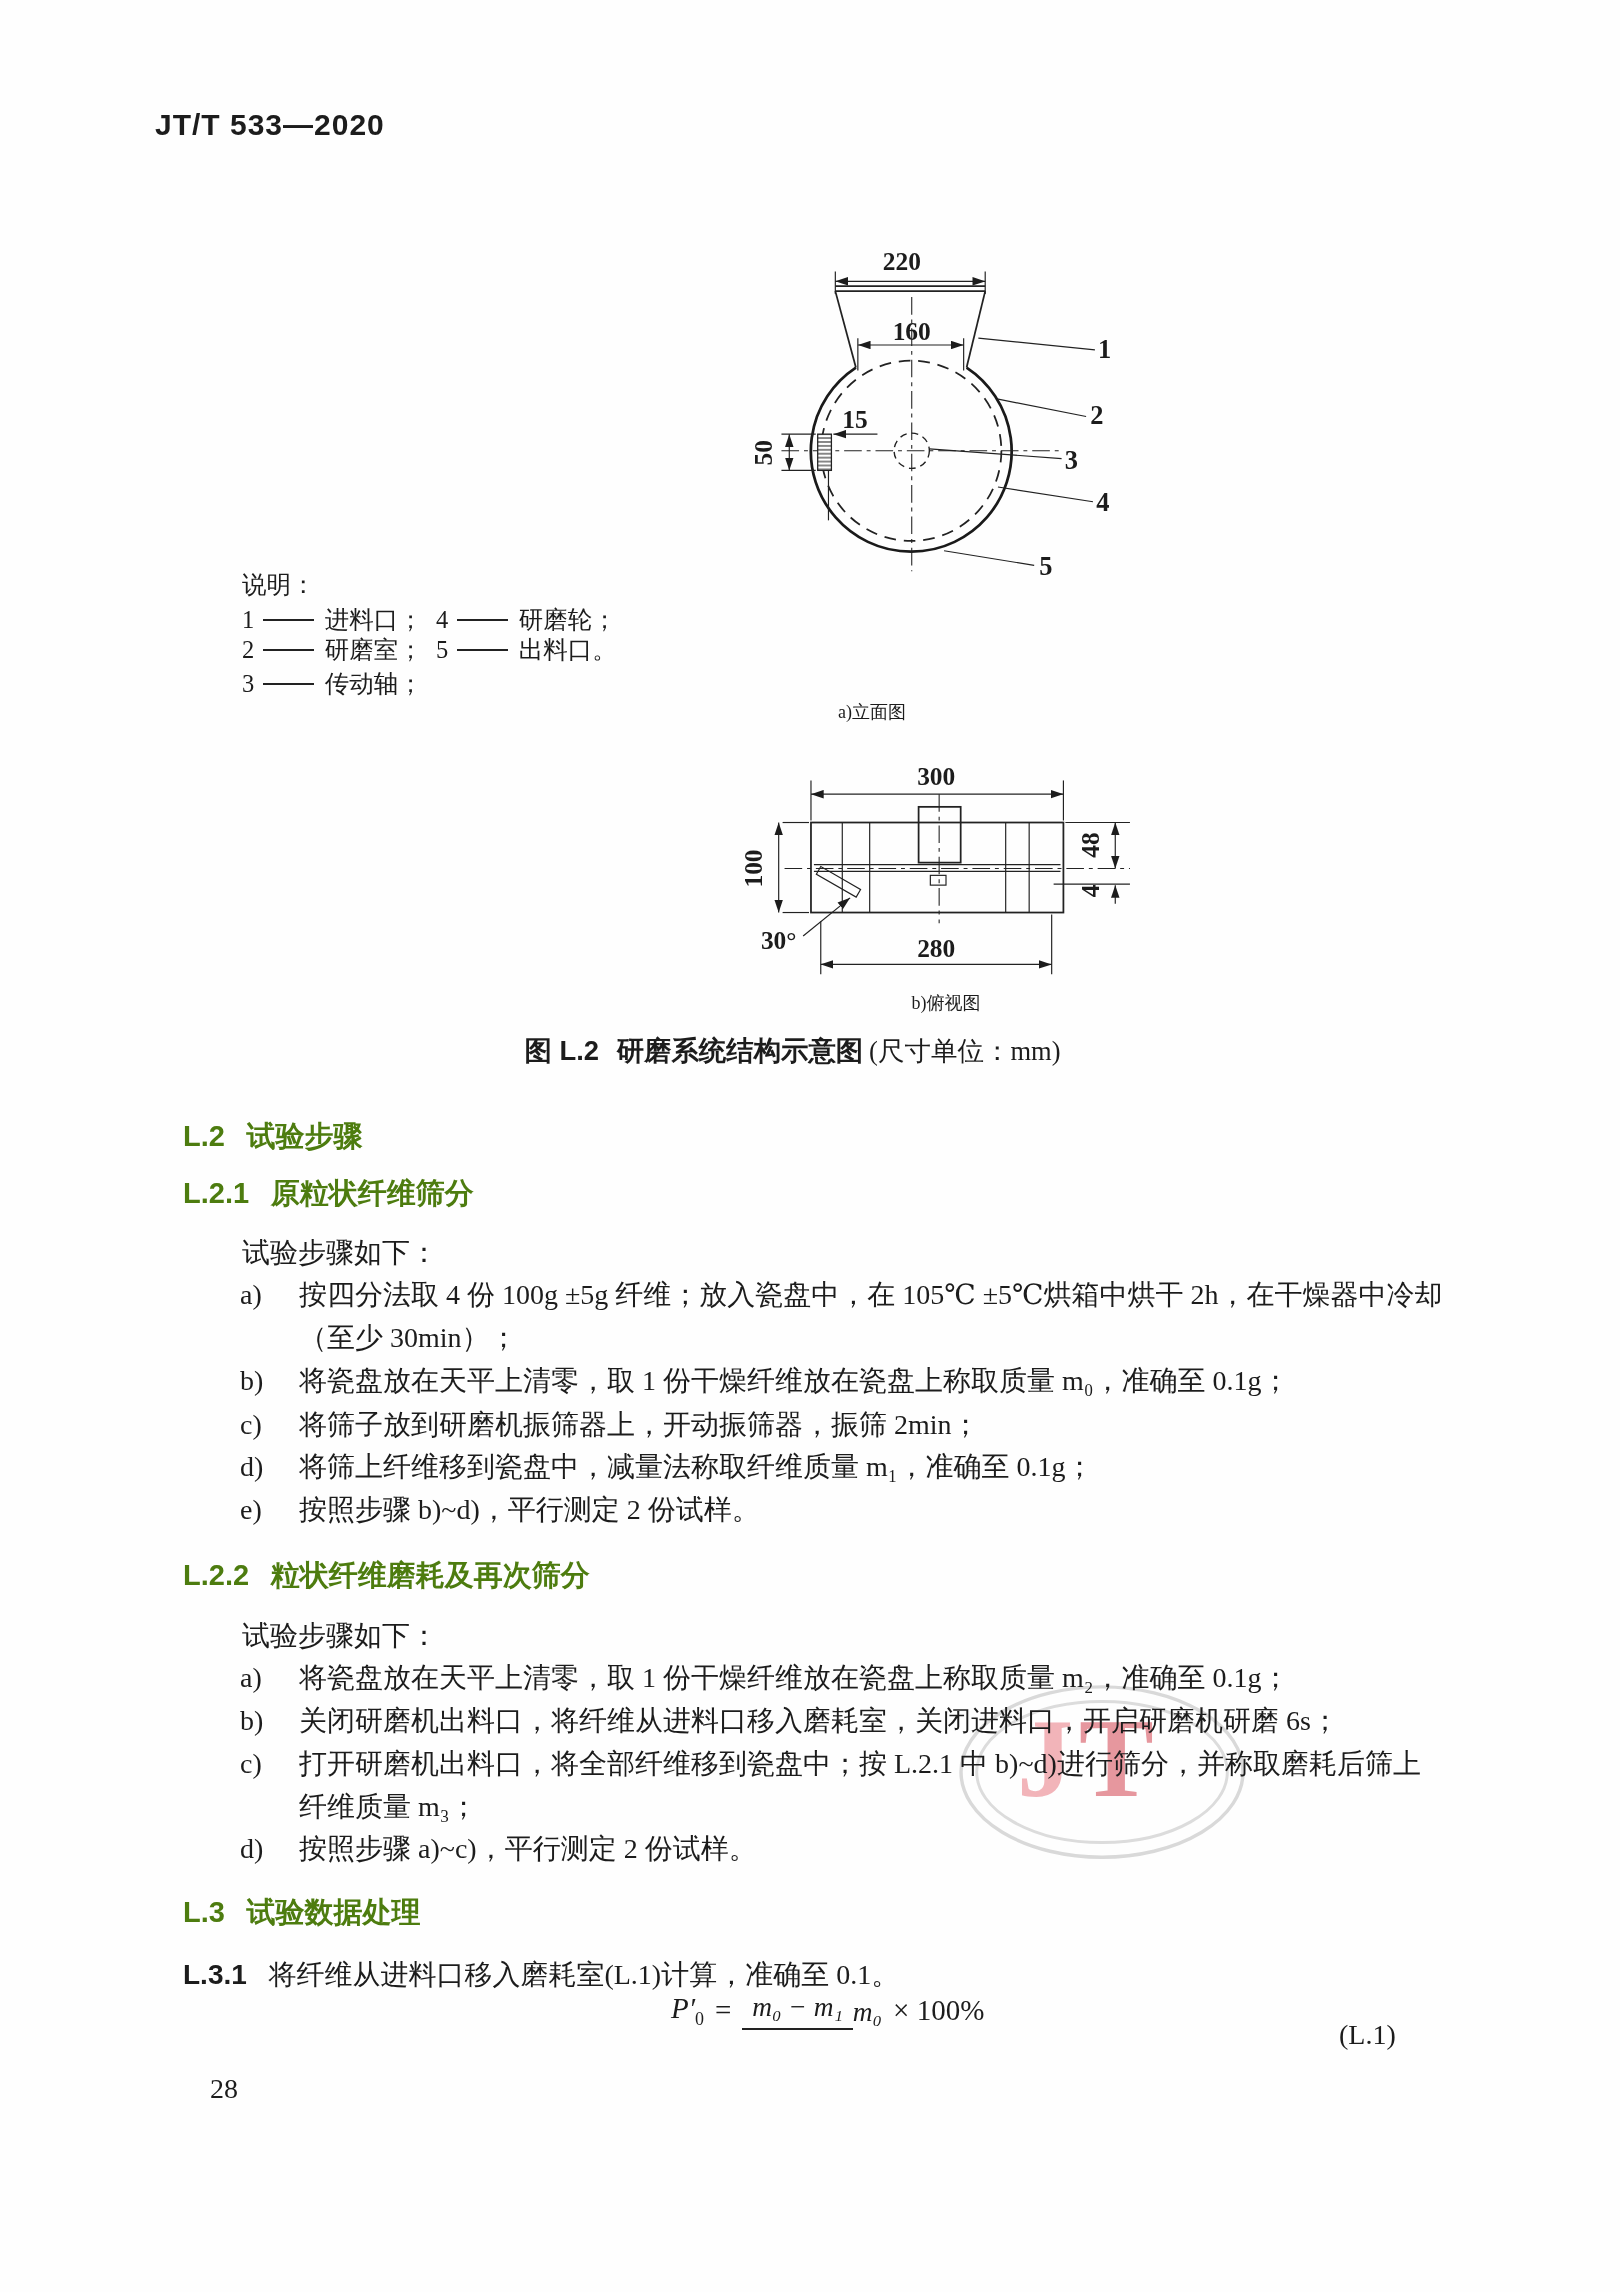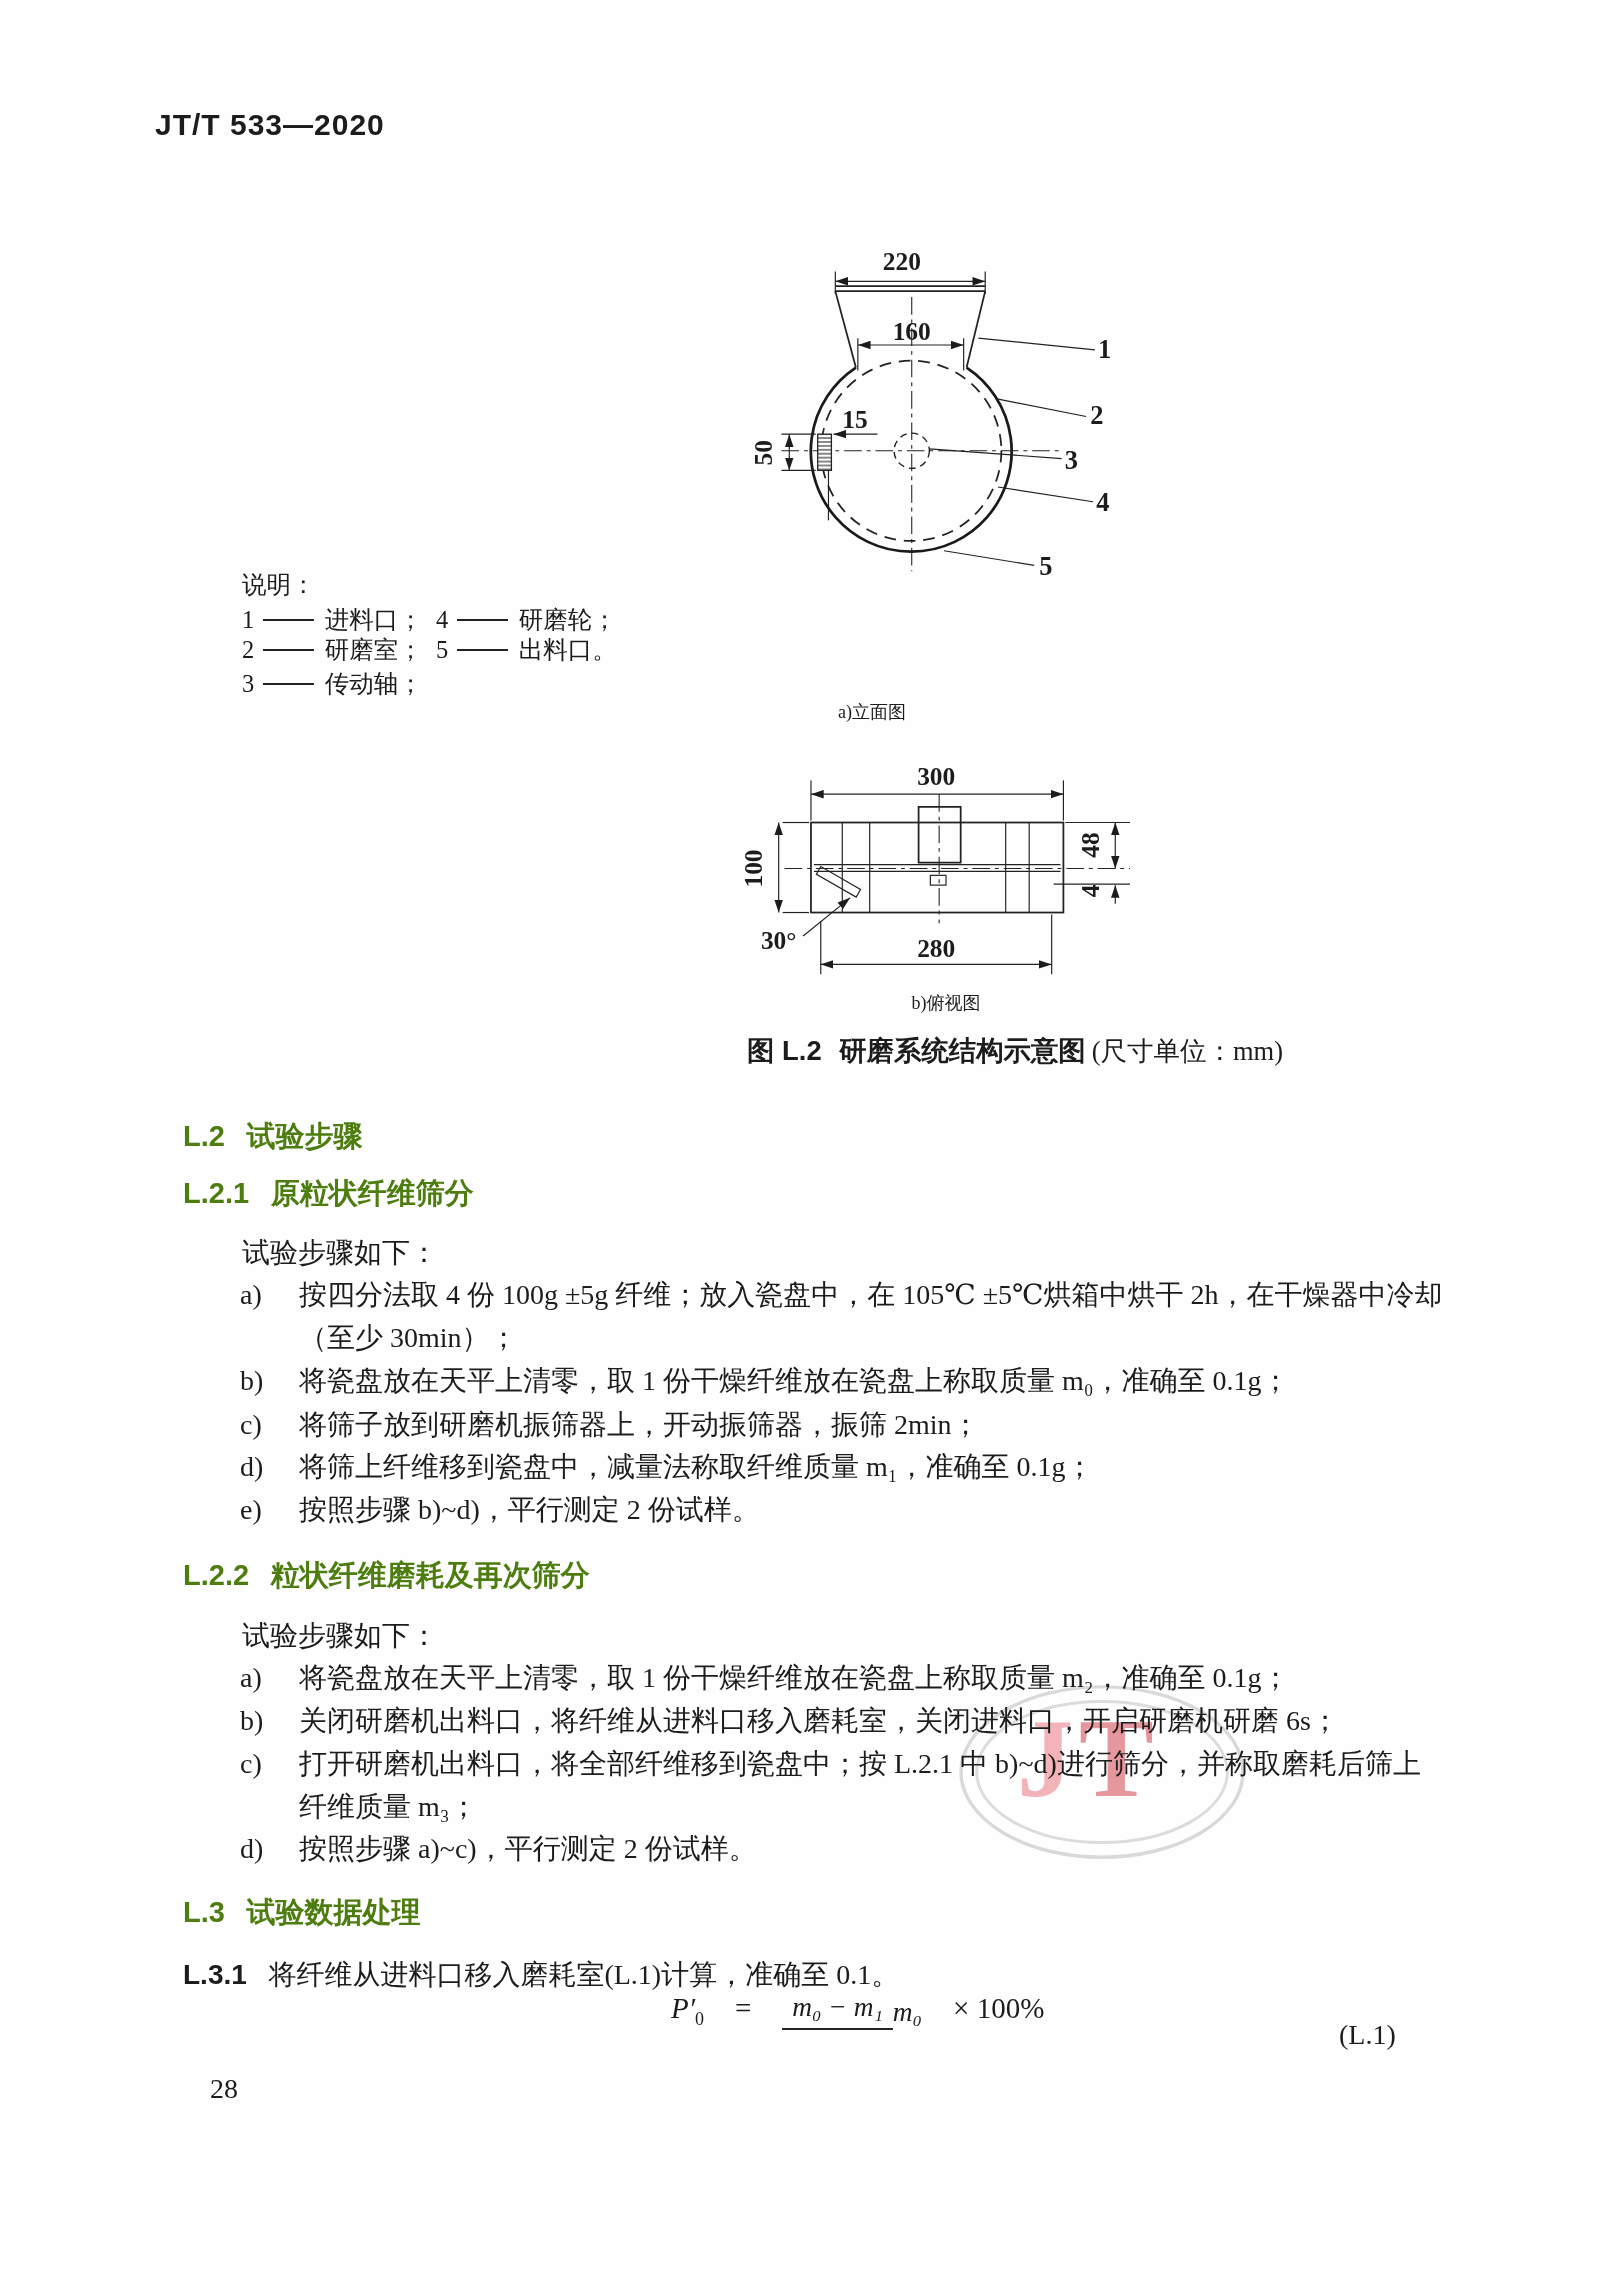--- a/index.html
+++ b/index.html
@@ -14,21 +14,21 @@
   .t-line{font-size:28px;line-height:35px}
   .mk{display:inline-block;width:59px}
   .lg{font-size:24.5px}
   .lg-dash{display:inline-block;width:51px;height:0;border-top:2px solid #222;
            vertical-align:middle;margin:0 10.8px 3.9px 8.8px}
   .cap{font-size:18px}
   .figcap-b{font-family:"Liberation Sans","DejaVu Sans",sans-serif;font-weight:700;font-size:27.4px}
   .figcap-n{font-size:26.5px;margin-left:5.9px}
   .h31num{font-family:"Liberation Sans","DejaVu Sans",sans-serif;font-weight:700;font-size:28px}
   .t29{font-size:28px}
-  .formula{display:flex;gap:31px;font-size:29px}
+  .formula{display:flex;align-items:center;gap:11px;font-size:29px}
   .fv{font-style:italic}
   .fv sub{font-size:0.62em;font-style:normal}
   .frac{display:inline-flex;flex-direction:row;align-items:center;font-size:27.4px;font-style:italic}
   .frac .num{border-bottom:2px solid #222;padding:0 9.8px 4.9px}
   .frac .den{padding-top:3.9px}
   .mult{font-style:normal}
   .pgnum{font-size:28px}
   .wm{z-index:1}
   .wm-letters{font-family:"Liberation Serif","DejaVu Serif",serif;font-weight:700;
               font-size:112px;line-height:1;letter-spacing:5.9px}
@@ -179,21 +179,21 @@
     <g>
       <text class="dim" x="200" y="206" text-anchor="middle">280</text>
       <line class="thin" x1="82" y1="170" x2="82" y2="224"></line>
       <line class="thin" x1="318" y1="163" x2="318" y2="224"></line>
       <line class="thin" x1="82" y1="214" x2="318" y2="214" marker-start="url(#arP)" marker-end="url(#arP)"></line>
     </g>
   </svg>
 
   <div class="abs cap" style="left:848px;top:991px;width:196px;text-align:center">b)俯视图</div>
 
-  <div class="abs" style="left:362px;top:1033px;width:921px;text-align:right"><span class="figcap-b">图 L.2</span><span class="figcap-b" style="margin-left:17.6px">研磨系统结构示意图</span><span class="figcap-n">(尺寸单位：mm)</span></div>
+  <div class="abs" style="left:332px;top:1033px;width:921px;text-align:center"><span class="figcap-b">图 L.2</span><span class="figcap-b" style="margin-left:17.6px">研磨系统结构示意图</span><span class="figcap-n">(尺寸单位：mm)</span></div>
 
   <div class="abs heading" style="left:183px;top:1117px"><span>L.2</span><span class="hgap"></span><span>试验步骤</span></div>
 
   <div class="abs heading" style="left:183px;top:1174px"><span>L.2.1</span><span class="hgap"></span><span>原粒状纤维筛分</span></div>
 
   <div class="abs t-line" style="left:242px;top:1235px">试验步骤如下：</div>
 
   <div class="abs t-line" style="left:240px;top:1277px"><span class="mk">a)</span><span>按四分法取 4 份 100g ±5g 纤维；放入瓷盘中，在 105℃ ±5℃烘箱中烘干 2h，在干燥器中冷却</span></div>
   <div class="abs t-line" style="left:240px;top:1320px"><span class="mk"></span><span>（至少 30min）；</span></div>
   <div class="abs t-line" style="left:240px;top:1363px"><span class="mk">b)</span><span>将瓷盘放在天平上清零，取 1 份干燥纤维放在瓷盘上称取质量 m₀，准确至 0.1g；</span></div>

